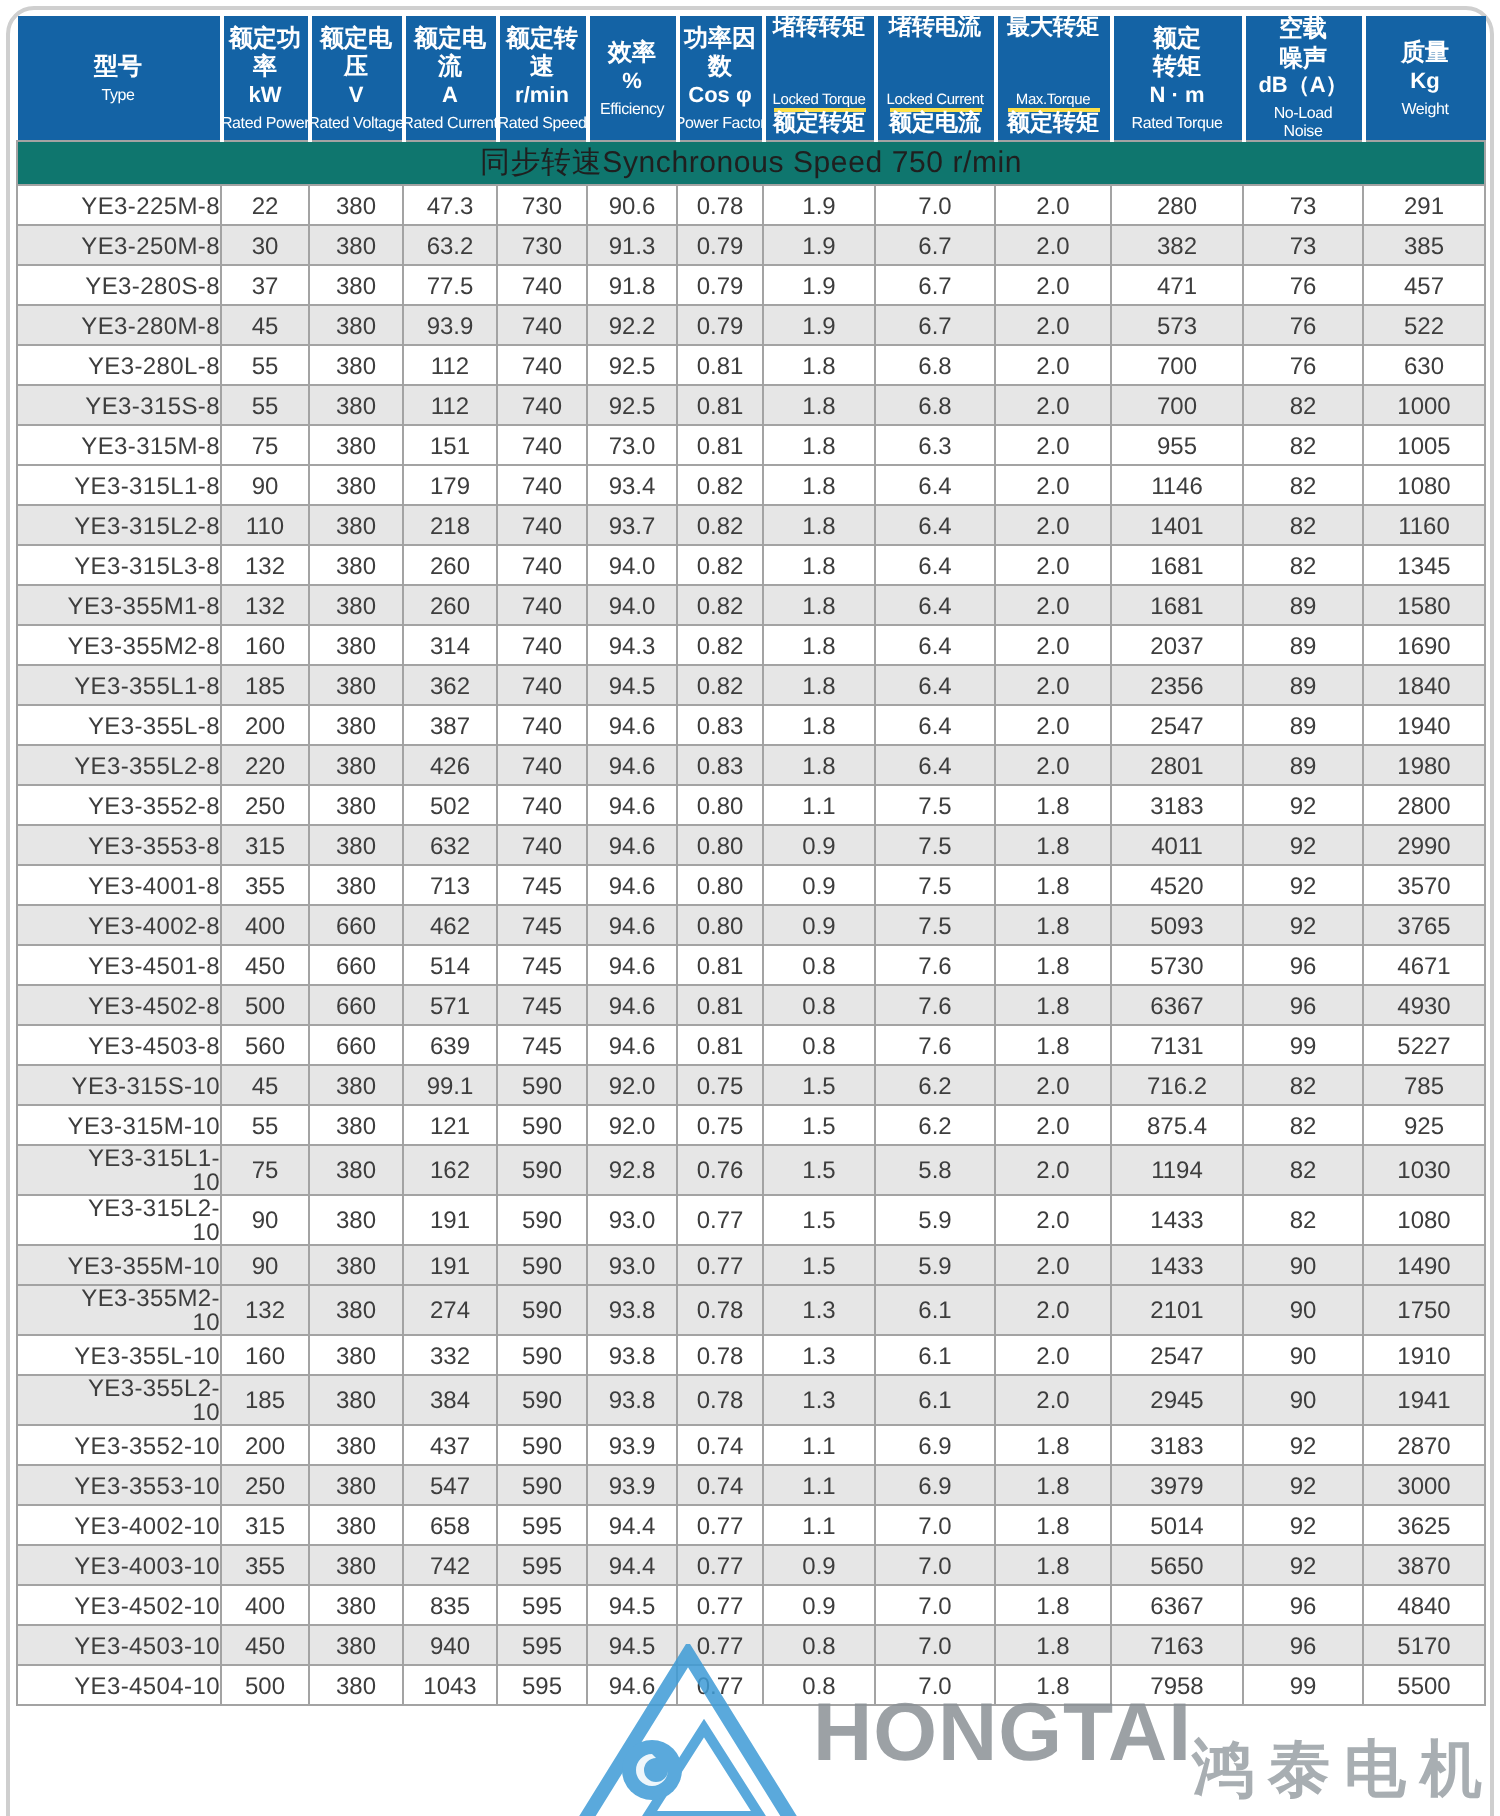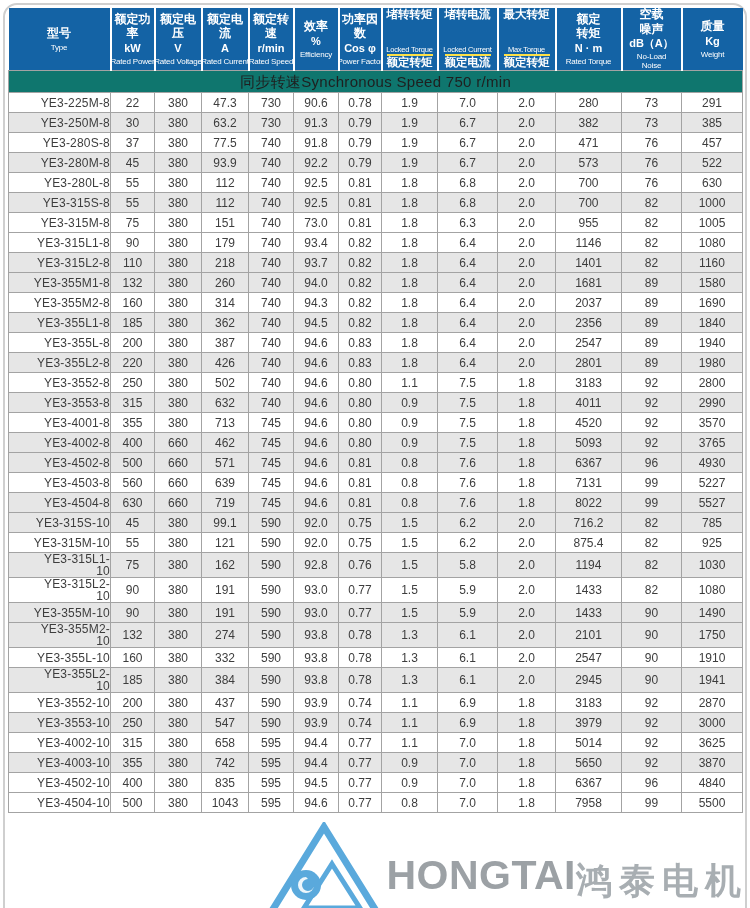--- a/index.html
+++ b/index.html
@@ -51,21 +51,21 @@
     height:21px;font-size:15px;color:#1f1f1f;background:#0f766e;
     letter-spacing:0.3px;
   }
   .watermark{
     position:absolute;right:2px;bottom:0;display:flex;align-items:flex-end;
     opacity:0.85;pointer-events:none;
   }
   .wm-logo{width:120px;height:96px;margin-right:2px;margin-bottom:-10px;flex:none;}
   .wm-text{display:flex;flex-direction:row;margin-bottom:2px;}
   .wm-brand{font-size:41px;font-weight:bold;color:var(--wm-gray);line-height:0.92;letter-spacing:0.5px;}
-  .wm-brand-cn{font-size:36px;font-weight:bold;color:#9aa0a5;letter-spacing:7px;margin-top:0;}
+  .wm-brand-cn{font-size:31px;font-weight:bold;color:#9aa0a5;letter-spacing:7px;margin-top:16px;}
 </style>
 </head>
 <body>
 
 <div class="page-frame"></div>
 
 <table class="spec">
   <colgroup>
       <col style="width: 102px;">
       <col style="width: 44px;">
@@ -325,20 +325,35 @@
         <td>740</td>
         <td>93.7</td>
         <td>0.82</td>
         <td>1.8</td>
         <td>6.4</td>
         <td>2.0</td>
         <td>1401</td>
         <td>82</td>
         <td>1160</td>
       </tr>
+      <tr class="plain">
+        <td class="type">YE3-315L3-8</td>
+        <td>132</td>
+        <td>380</td>
+        <td>260</td>
+        <td>740</td>
+        <td>94.0</td>
+        <td>0.82</td>
+        <td>1.8</td>
+        <td>6.4</td>
+        <td>2.0</td>
+        <td>1681</td>
+        <td>82</td>
+        <td>1345</td>
+      </tr>
       <tr class="shaded">
         <td class="type">YE3-355M1-8</td>
         <td>132</td>
         <td>380</td>
         <td>260</td>
         <td>740</td>
         <td>94.0</td>
         <td>0.82</td>
         <td>1.8</td>
         <td>6.4</td>
@@ -460,20 +475,35 @@
         <td>745</td>
         <td>94.6</td>
         <td>0.80</td>
         <td>0.9</td>
         <td>7.5</td>
         <td>1.8</td>
         <td>5093</td>
         <td>92</td>
         <td>3765</td>
       </tr>
+      <tr class="plain">
+        <td class="type">YE3-4501-8</td>
+        <td>450</td>
+        <td>660</td>
+        <td>514</td>
+        <td>745</td>
+        <td>94.6</td>
+        <td>0.81</td>
+        <td>0.8</td>
+        <td>7.6</td>
+        <td>1.8</td>
+        <td>5730</td>
+        <td>96</td>
+        <td>4671</td>
+      </tr>
       <tr class="shaded">
         <td class="type">YE3-4502-8</td>
         <td>500</td>
         <td>660</td>
         <td>571</td>
         <td>745</td>
         <td>94.6</td>
         <td>0.81</td>
         <td>0.8</td>
         <td>7.6</td>
@@ -489,35 +519,20 @@
         <td>639</td>
         <td>745</td>
         <td>94.6</td>
         <td>0.81</td>
         <td>0.8</td>
         <td>7.6</td>
         <td>1.8</td>
         <td>7131</td>
         <td>99</td>
         <td>5227</td>
-      </tr>
-      <tr class="shaded">
-        <td class="type">YE3-4504-8</td>
-        <td>630</td>
-        <td>660</td>
-        <td>719</td>
-        <td>745</td>
-        <td>94.6</td>
-        <td>0.81</td>
-        <td>0.8</td>
-        <td>7.6</td>
-        <td>1.8</td>
-        <td>8022</td>
-        <td>99</td>
-        <td>5527</td>
       </tr>
       <tr class="shaded">
         <td class="type">YE3-315S-10</td>
         <td>45</td>
         <td>380</td>
         <td>99.1</td>
         <td>590</td>
         <td>92.0</td>
         <td>0.75</td>
         <td>1.5</td>
@@ -699,20 +714,35 @@
         <td>835</td>
         <td>595</td>
         <td>94.5</td>
         <td>0.77</td>
         <td>0.9</td>
         <td>7.0</td>
         <td>1.8</td>
         <td>6367</td>
         <td>96</td>
         <td>4840</td>
+      </tr>
+      <tr class="shaded">
+        <td class="type">YE3-4503-10</td>
+        <td>450</td>
+        <td>380</td>
+        <td>940</td>
+        <td>595</td>
+        <td>94.5</td>
+        <td>0.77</td>
+        <td>0.8</td>
+        <td>7.0</td>
+        <td>1.8</td>
+        <td>7163</td>
+        <td>96</td>
+        <td>5170</td>
       </tr>
       <tr class="plain">
         <td class="type">YE3-4504-10</td>
         <td>500</td>
         <td>380</td>
         <td>1043</td>
         <td>595</td>
         <td>94.6</td>
         <td>0.77</td>
         <td>0.8</td>

